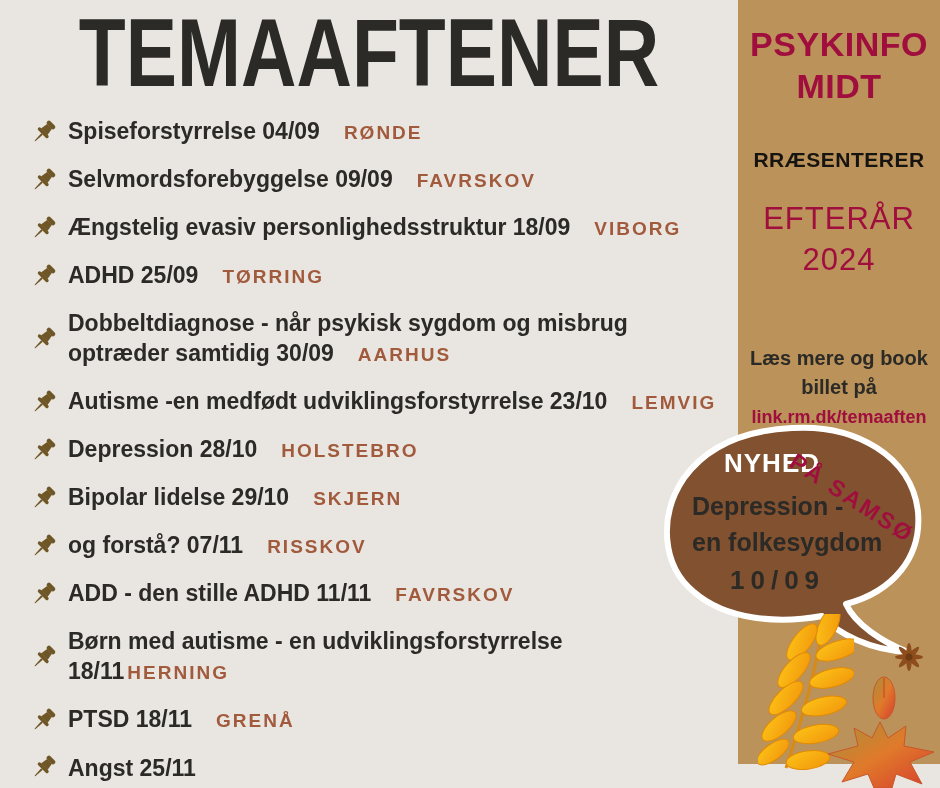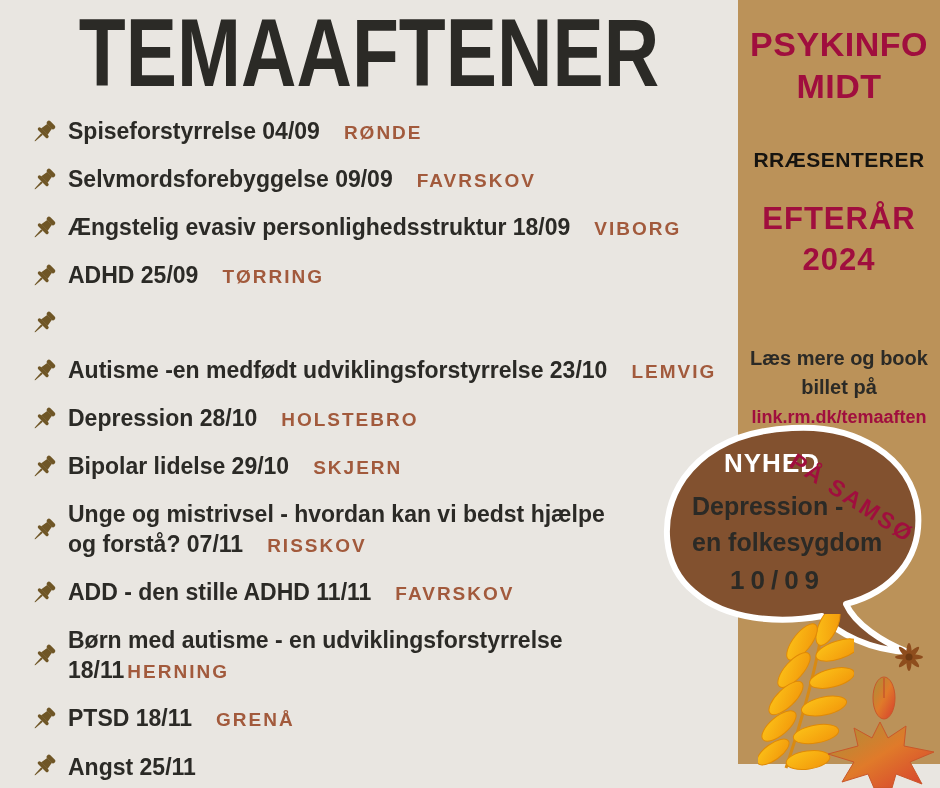--- a/index.html
+++ b/index.html
@@ -16,21 +16,21 @@
   .event{display:flex;align-items:center;gap:10px;margin-bottom:16px;}
   .pin{width:30px;height:30px;flex:0 0 30px;color:var(--pin);margin-top:1px;}
   .event-text{font-size:23px;line-height:30px;font-weight:600;color:var(--ink);}
   .loc{font-size:19px;font-weight:bold;letter-spacing:2px;color:var(--rust);margin-left:24px;}
   .loc.tight{margin-left:3px;}
   .sidebar{position:absolute;left:738px;top:0;width:202px;height:764px;background:var(--tan);
            text-align:center;}
   .brand{margin-top:24px;font-size:34px;font-weight:bold;color:var(--crimson);line-height:1.23;
          letter-spacing:.5px;}
   .presents{margin-top:40px;font-size:21px;font-weight:600;letter-spacing:.5px;color:#161410;}
-  .season{margin-top:27px;font-size:31px;font-weight:bold;color:var(--crimson);line-height:1.32;
+  .season{margin-top:27px;font-size:31px;font-weight:normal;color:var(--crimson);line-height:1.32;
           letter-spacing:1px;}
   .info{margin-top:64px;font-size:20px;font-weight:600;color:var(--ink);line-height:1.45;}
   .link{margin-top:5px;font-size:18px;font-weight:600;color:var(--crimson);cursor:pointer;}
   .bubble{position:absolute;left:650px;top:420px;width:285px;height:240px;}
   .bubble svg{position:absolute;left:0;top:0;}
   .bubble-badge{position:absolute;left:74px;top:28px;color:#fff;font-size:26px;font-weight:bold;
                 letter-spacing:1px;}
   .bubble-line1{position:absolute;left:42px;top:72px;color:var(--ink);font-size:25px;font-weight:600;}
   .bubble-line2{position:absolute;left:42px;top:108px;color:var(--ink);font-size:25px;font-weight:600;}
   .bubble-date{position:absolute;left:80px;top:145px;color:var(--ink);font-size:26px;font-weight:600;
@@ -105,20 +105,24 @@
         </div>
         <div class="event">
   <svg class="pin" viewBox="0 0 24 24" aria-hidden="true">
     <g transform="rotate(45 12 12)" fill="currentColor">
       <rect x="7.9" y="1.2" width="8.2" height="3.6" rx="1.7"></rect>
       <path d="M9.3 4.6 h5.4 l1 6 h-7.4 z"></path>
       <rect x="6.4" y="10.4" width="11.2" height="2.7" rx="1.35"></rect>
       <path d="M11.1 13.1 h1.8 l-0.6 7.6 q-0.3 1.4 -0.7 0 z"></path>
     </g>
   </svg>
+<div class="event-text">
+            <div>Dobbeltdiagnose - når psykisk sygdom og misbrug</div>
+            <div>optræder samtidig 30/09<span class="loc">AARHUS</span></div>
+          </div>
         </div>
         <div class="event">
   <svg class="pin" viewBox="0 0 24 24" aria-hidden="true">
     <g transform="rotate(45 12 12)" fill="currentColor">
       <rect x="7.9" y="1.2" width="8.2" height="3.6" rx="1.7"></rect>
       <path d="M9.3 4.6 h5.4 l1 6 h-7.4 z"></path>
       <rect x="6.4" y="10.4" width="11.2" height="2.7" rx="1.35"></rect>
       <path d="M11.1 13.1 h1.8 l-0.6 7.6 q-0.3 1.4 -0.7 0 z"></path>
     </g>
   </svg>
@@ -155,21 +159,20 @@
         <div class="event">
   <svg class="pin" viewBox="0 0 24 24" aria-hidden="true">
     <g transform="rotate(45 12 12)" fill="currentColor">
       <rect x="7.9" y="1.2" width="8.2" height="3.6" rx="1.7"></rect>
       <path d="M9.3 4.6 h5.4 l1 6 h-7.4 z"></path>
       <rect x="6.4" y="10.4" width="11.2" height="2.7" rx="1.35"></rect>
       <path d="M11.1 13.1 h1.8 l-0.6 7.6 q-0.3 1.4 -0.7 0 z"></path>
     </g>
   </svg>
 <div class="event-text">
-            <div>Unge og mistrivsel - hvordan kan vi bedst hjælpe</div>
             <div>og forstå? 07/11<span class="loc">RISSKOV</span></div>
           </div>
         </div>
         <div class="event">
   <svg class="pin" viewBox="0 0 24 24" aria-hidden="true">
     <g transform="rotate(45 12 12)" fill="currentColor">
       <rect x="7.9" y="1.2" width="8.2" height="3.6" rx="1.7"></rect>
       <path d="M9.3 4.6 h5.4 l1 6 h-7.4 z"></path>
       <rect x="6.4" y="10.4" width="11.2" height="2.7" rx="1.35"></rect>
       <path d="M11.1 13.1 h1.8 l-0.6 7.6 q-0.3 1.4 -0.7 0 z"></path>

